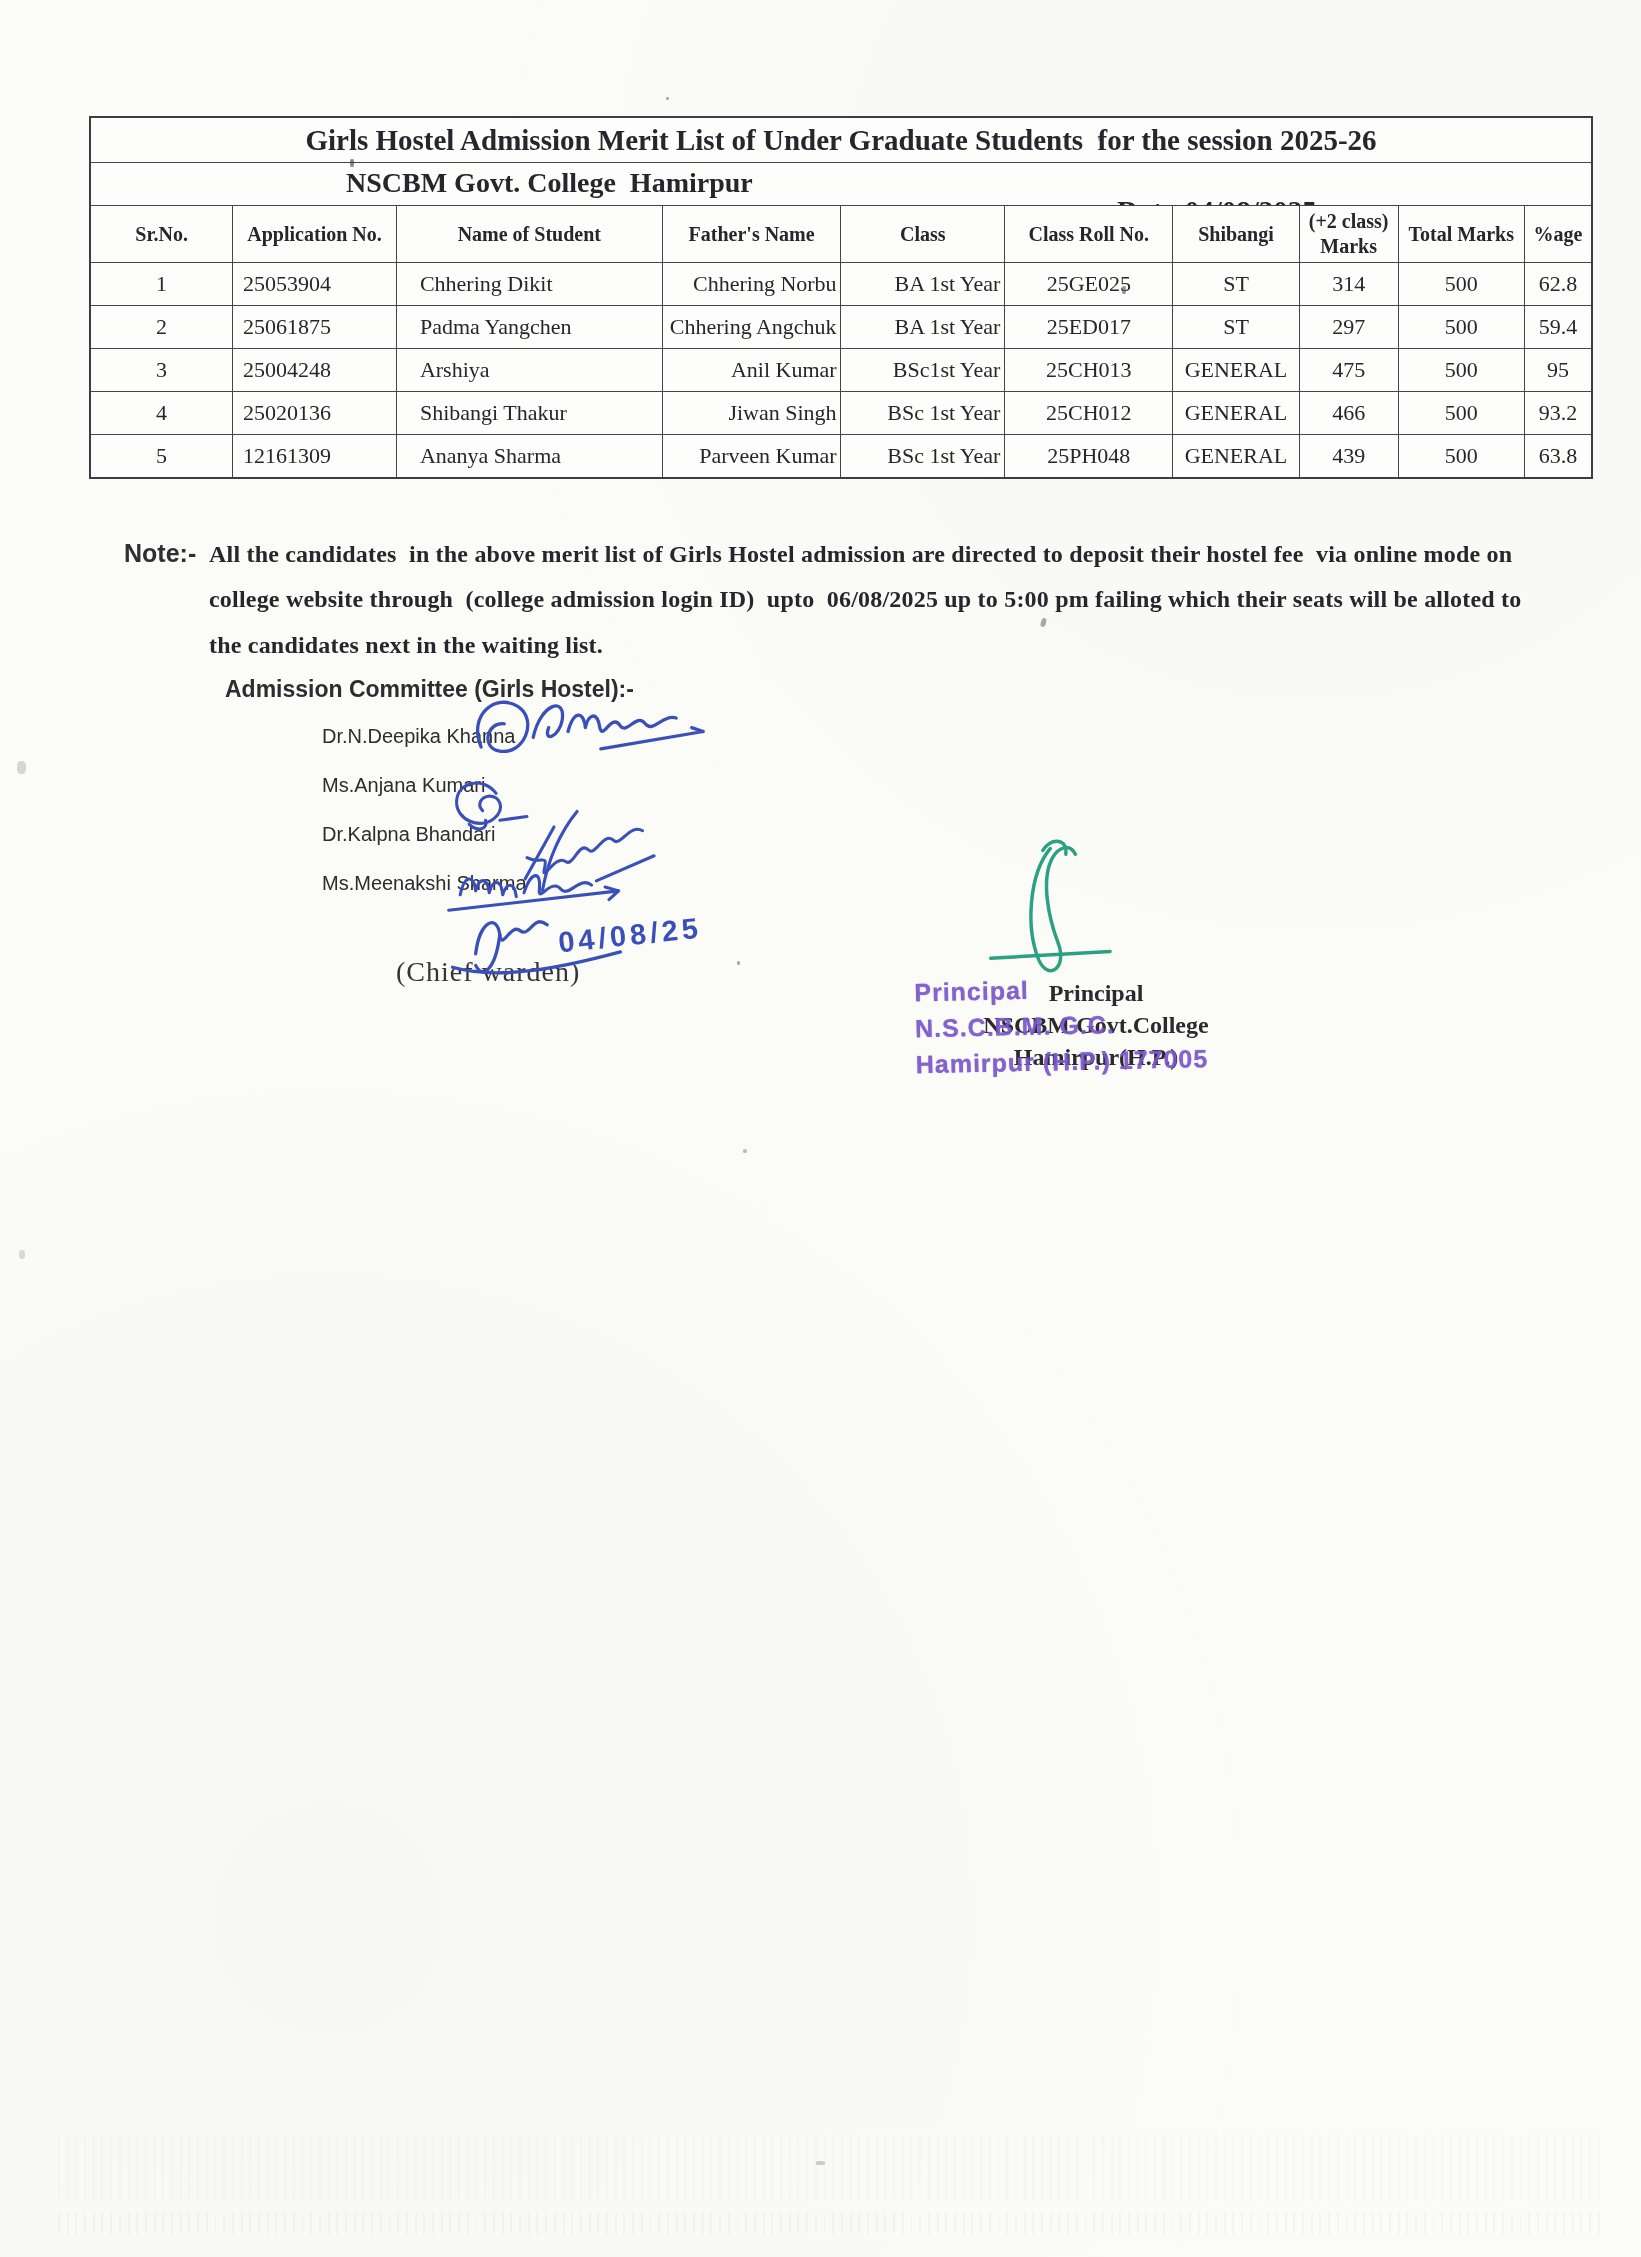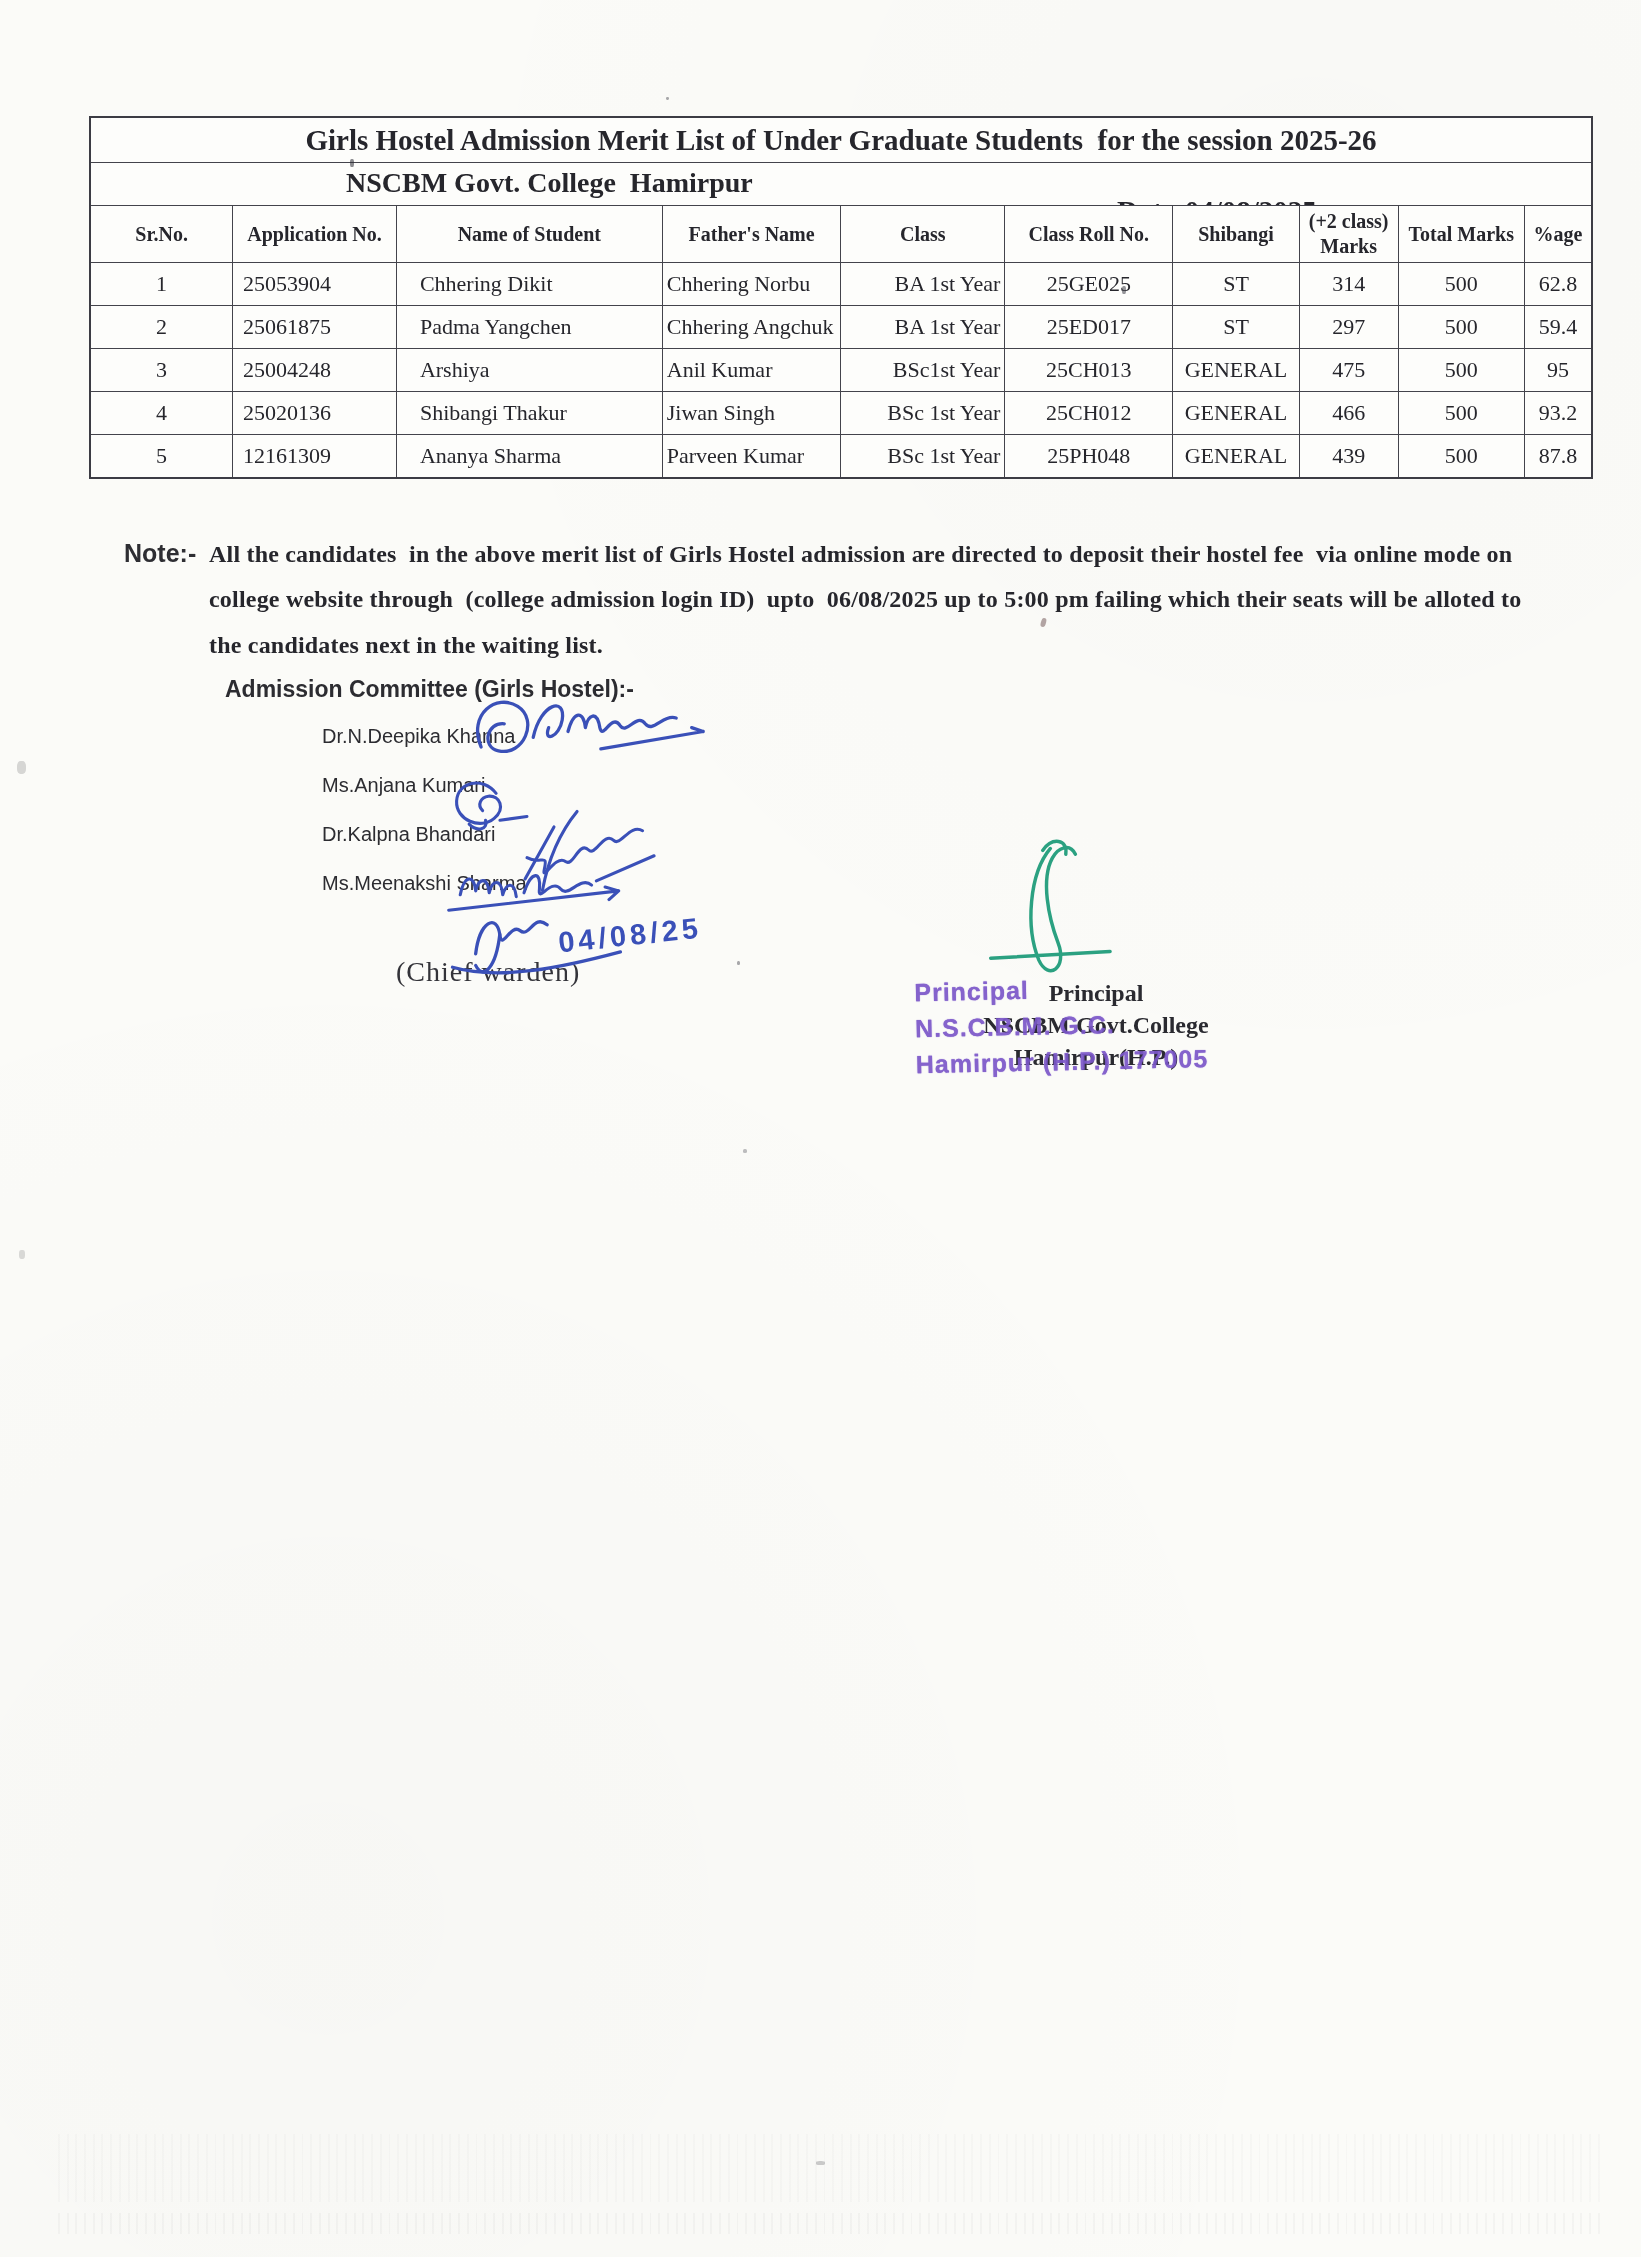--- a/index.html
+++ b/index.html
@@ -35,21 +35,21 @@
   .row-college td{height:40px;font-size:28px;font-weight:bold;position:relative;}
   .row-college .college{position:absolute;left:17%;top:3.9px;}
   .row-college .datelbl{position:absolute;left:68.4%;top:3.9px;font-size:29px;margin-top:28px;}
   .row-head th{height:56px;font-size:20px;font-weight:bold;text-align:center;
     vertical-align:middle;line-height:1.25;padding:0 1.9px;}
   .row-data td{height:42px;font-size:22px;vertical-align:middle;padding:0 3.9px;}
   
   .row-data td:nth-child(1){text-align:center;}
   .row-data td:nth-child(2){text-align:left;padding-left:9.7px;}
   .row-data td:nth-child(3){text-align:left;padding-left:23px;}
-  .row-data td:nth-child(4){text-align:left;padding-left:4px;margin-left:42px;}
+  .row-data td:nth-child(4){text-align:right;padding-left:4px;margin-left:42px;}
   .row-data td:nth-child(5){text-align:right;padding-left:5.8px;}
   .row-data td:nth-child(6),
   .row-data td:nth-child(7),
   .row-data td:nth-child(8),
   .row-data td:nth-child(9),
   .row-data td:nth-child(10){text-align:center;}
 
   
   .note-label{
     position:absolute;left:124px;top:539px;
@@ -195,21 +195,21 @@
         <tr class="row-data">
           <td>5</td>
           <td>12161309</td>
           <td>Ananya Sharma</td>
           <td>Parveen Kumar</td>
           <td>BSc 1st Year</td>
           <td>25PH048</td>
           <td>GENERAL</td>
           <td>439</td>
           <td>500</td>
-          <td>87.8</td>
+          <td>63.8</td>
         </tr>
       </tbody>
   </table>
 
   <div class="note-label">Note:-</div>
   <div class="note-lines">
       <div class="note-line">All the candidates  in the above merit list of Girls Hostel admission are directed to deposit their hostel fee  via online mode on</div>
       <div class="note-line">college website through  (college admission login ID)  upto  06/08/2025 up to 5:00 pm failing which their seats will be alloted to</div>
       <div class="note-line">the candidates next in the waiting list.</div>
     </div>

